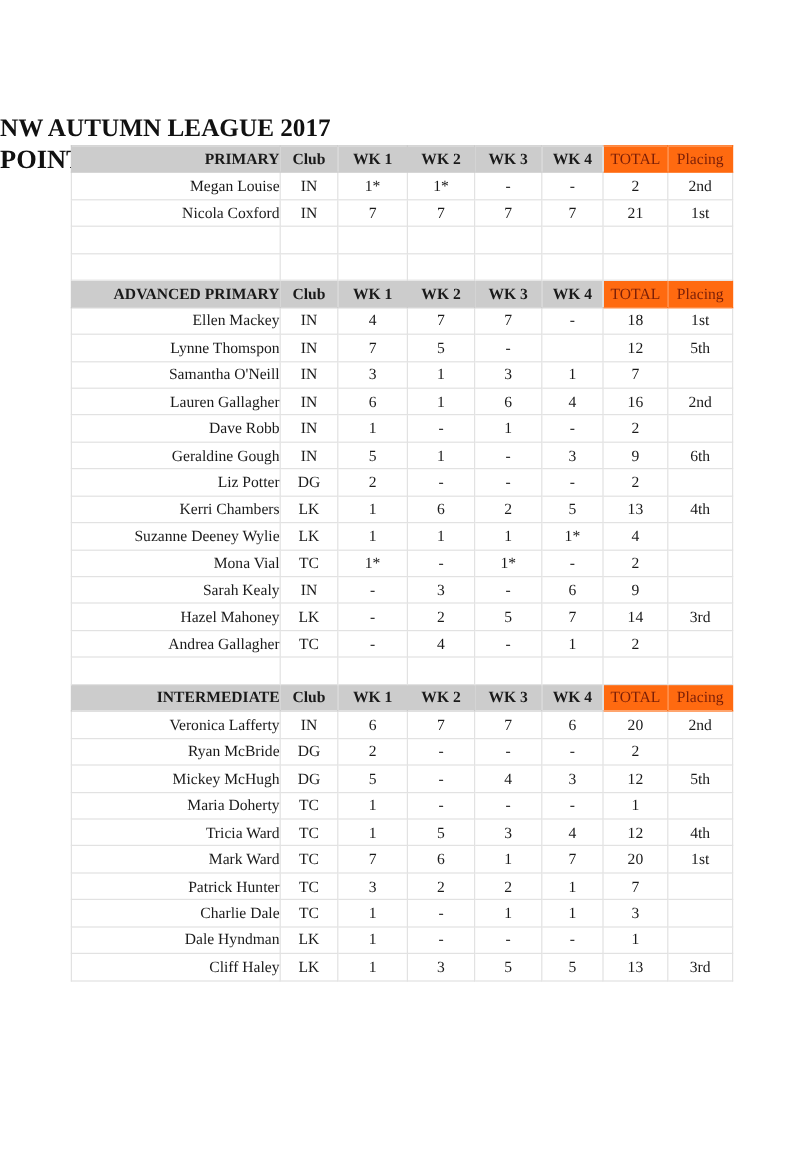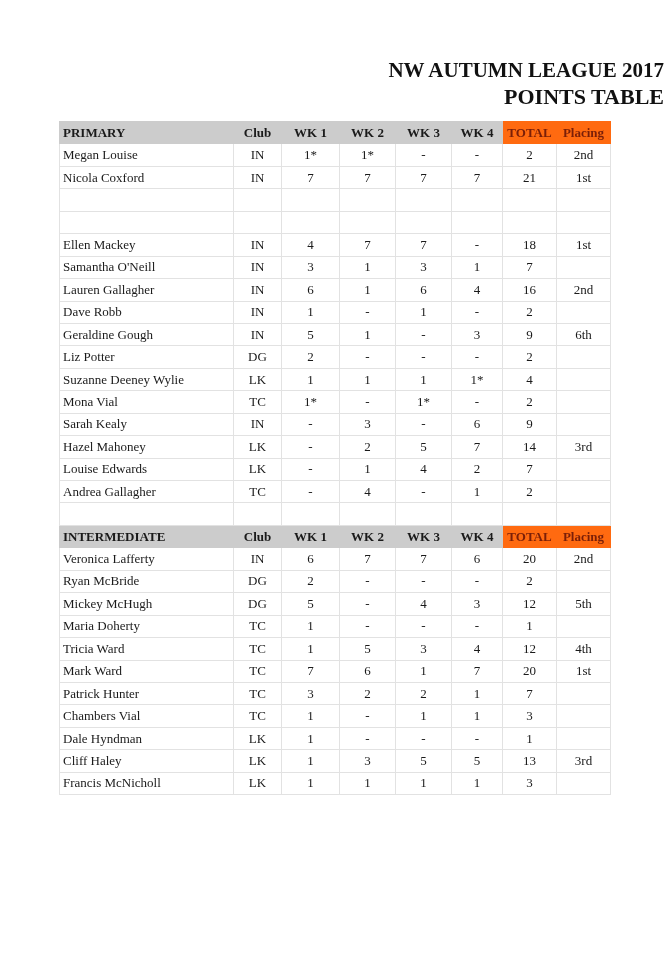--- a/index.html
+++ b/index.html
@@ -1,25 +1,25 @@
 <!DOCTYPE html>
 <html><head>
 <meta charset="utf-8">
 <style>
   html, body { margin: 0; padding: 0; background: #ffffff; }
   body { width: 664px; height: 960px; position: relative; overflow: hidden; font-family: "Liberation Serif", serif; color: #1a1a1a; }
-  .title { position: absolute; left: 0; width: 664px; text-align: right; font-weight: bold; font-family: "Liberation Serif", serif; color: #111; }
+  .title { position: absolute; left: 0; width: 664px; text-align: left; font-weight: bold; font-family: "Liberation Serif", serif; color: #111; margin-top: 36px; }
   .title1 { top: 58px; font-size: 21px; letter-spacing: 0px; }
   .title2 { top: 84px; font-size: 22px; }
   table.pts { position: absolute; left: 59px; top: 121px; border-collapse: collapse; table-layout: fixed; width: 551px; font-size: 13px; }
   table.pts td { height: 21.45px; padding: 0; border: 1px solid #e2e2e2; text-align: center; white-space: nowrap; overflow: hidden; line-height: 20px; }
-  table.pts td.name { text-align: left; padding-left: 3px; }
+  table.pts td.name { text-align: right; padding-left: 3px; }
   tr.hdr td { background: #cccccc; font-weight: bold; border-color: #cccccc; }
   tr.hdr td.name { font-weight: bold; }
-  tr.hdr td.tot, tr.hdr td.plc { background: #ff6a10; color: #7a1f08; font-weight: bold; border-color: #ff6a10; }
+  tr.hdr td.tot, tr.hdr td.plc { background: #ff6a10; color: #7a1f08; font-weight: normal; border-color: #ff6a10; }
   td.plc-val { }
   tr.blank td { height: 21.45px; }
 </style>
 </head>
 <body>
 
 <div class="title title1">NW AUTUMN LEAGUE 2017</div>
 <div class="title title2">POINTS TABLE</div>
 
 <table class="pts">
@@ -77,31 +77,51 @@
       <tr class="blank">
         <td></td>
         <td></td>
         <td></td>
         <td></td>
         <td></td>
         <td></td>
         <td></td>
         <td></td>
       </tr>
+      <tr class="hdr">
+        <td class="name">ADVANCED PRIMARY</td>
+        <td>Club</td>
+        <td>WK 1</td>
+        <td>WK 2</td>
+        <td>WK 3</td>
+        <td>WK 4</td>
+        <td class="tot">TOTAL</td>
+        <td class="plc">Placing</td>
+      </tr>
       <tr>
         <td class="name">Ellen Mackey</td>
         <td>IN</td>
         <td>4</td>
         <td>7</td>
         <td>7</td>
         <td>-</td>
         <td>18</td>
         <td class="plc-val">1st</td>
       </tr>
       <tr>
+        <td class="name">Lynne Thomspon</td>
+        <td>IN</td>
+        <td>7</td>
+        <td>5</td>
+        <td>-</td>
+        <td></td>
+        <td>12</td>
+        <td class="plc-val">5th</td>
+      </tr>
+      <tr>
         <td class="name">Samantha O'Neill</td>
         <td>IN</td>
         <td>3</td>
         <td>1</td>
         <td>3</td>
         <td>1</td>
         <td>7</td>
         <td class="plc-val"></td>
       </tr>
       <tr>
@@ -138,20 +158,30 @@
         <td class="name">Liz Potter</td>
         <td>DG</td>
         <td>2</td>
         <td>-</td>
         <td>-</td>
         <td>-</td>
         <td>2</td>
         <td class="plc-val"></td>
       </tr>
       <tr>
+        <td class="name">Kerri Chambers</td>
+        <td>LK</td>
+        <td>1</td>
+        <td>6</td>
+        <td>2</td>
+        <td>5</td>
+        <td>13</td>
+        <td class="plc-val">4th</td>
+      </tr>
+      <tr>
         <td class="name">Suzanne Deeney Wylie</td>
         <td>LK</td>
         <td>1</td>
         <td>1</td>
         <td>1</td>
         <td>1*</td>
         <td>4</td>
         <td class="plc-val"></td>
       </tr>
       <tr>
@@ -176,30 +206,20 @@
       </tr>
       <tr>
         <td class="name">Hazel Mahoney</td>
         <td>LK</td>
         <td>-</td>
         <td>2</td>
         <td>5</td>
         <td>7</td>
         <td>14</td>
         <td class="plc-val">3rd</td>
-      </tr>
-      <tr>
-        <td class="name">Louise Edwards</td>
-        <td>LK</td>
-        <td>-</td>
-        <td>1</td>
-        <td>4</td>
-        <td>2</td>
-        <td>7</td>
-        <td class="plc-val"></td>
       </tr>
       <tr>
         <td class="name">Andrea Gallagher</td>
         <td>TC</td>
         <td>-</td>
         <td>4</td>
         <td>-</td>
         <td>1</td>
         <td>2</td>
         <td class="plc-val"></td>
@@ -288,21 +308,21 @@
         <td class="name">Patrick Hunter</td>
         <td>TC</td>
         <td>3</td>
         <td>2</td>
         <td>2</td>
         <td>1</td>
         <td>7</td>
         <td class="plc-val"></td>
       </tr>
       <tr>
-        <td class="name">Chambers Vial</td>
+        <td class="name">Charlie Dale</td>
         <td>TC</td>
         <td>1</td>
         <td>-</td>
         <td>1</td>
         <td>1</td>
         <td>3</td>
         <td class="plc-val"></td>
       </tr>
       <tr>
         <td class="name">Dale Hyndman</td>
@@ -316,25 +336,15 @@
       </tr>
       <tr>
         <td class="name">Cliff Haley</td>
         <td>LK</td>
         <td>1</td>
         <td>3</td>
         <td>5</td>
         <td>5</td>
         <td>13</td>
         <td class="plc-val">3rd</td>
-      </tr>
-      <tr>
-        <td class="name">Francis McNicholl</td>
-        <td>LK</td>
-        <td>1</td>
-        <td>1</td>
-        <td>1</td>
-        <td>1</td>
-        <td>3</td>
-        <td class="plc-val"></td>
       </tr>
     </tbody>
 </table>
 
 </body></html>

